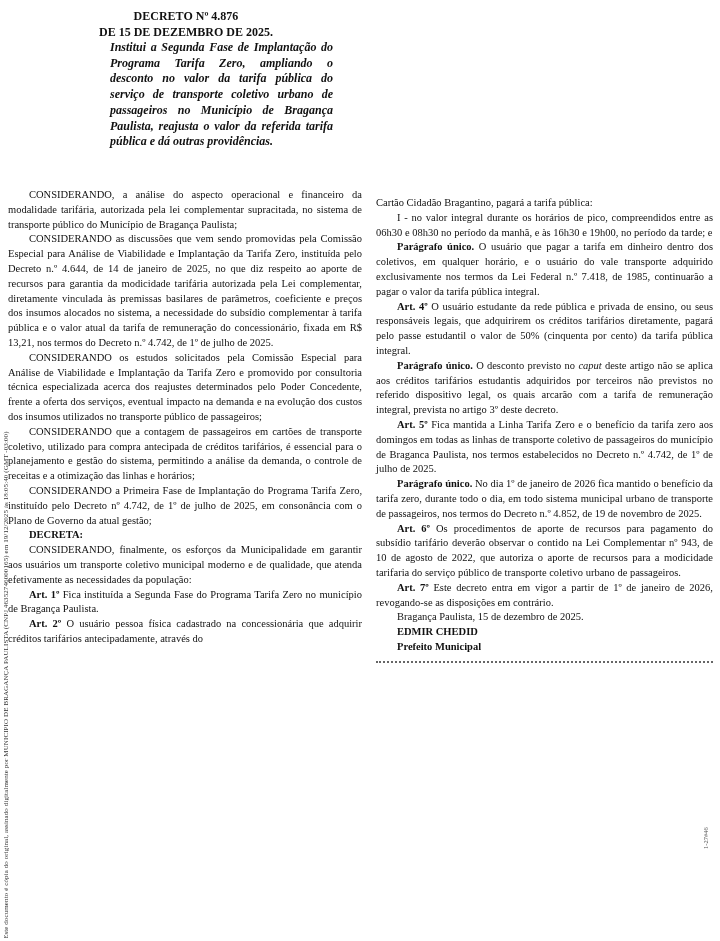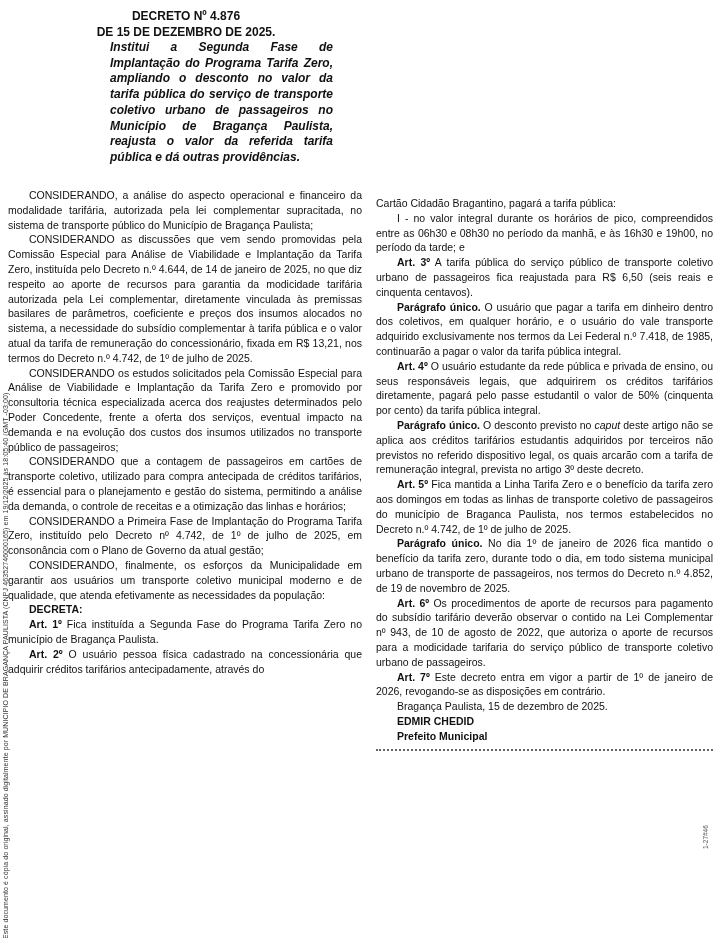--- a/index.html
+++ b/index.html
@@ -1,18 +1,18 @@
 <!DOCTYPE html>
 <html><head>
 <meta charset="utf-8">
 <style>
   html,body{margin:0;padding:0;background:#fff;}
   .page{
     position:relative;width:720px;height:938px;background:#ffffff;
-    font-family:Liberation Sans, sans-serif;color:#111;
+    font-family:Liberation Serif, serif;color:#111;
     overflow:hidden;
   }
   .title-block{
     position:absolute;left:40px;top:8px;width:292px;text-align:center;
     font-weight:bold;font-size:12px;line-height:16px;white-space:nowrap;
   }
   .ementa{
     position:absolute;left:110px;top:40px;width:223px;
     font-weight:bold;font-style:italic;font-size:12px;line-height:15.7px;
     text-align:justify;
@@ -53,29 +53,28 @@
   </div>
 
   <div class="ementa">Institui a Segunda Fase de Implantação do Programa Tarifa Zero, ampliando o desconto no valor da tarifa pública do serviço de transporte coletivo urbano de passageiros no Município de Bragança Paulista, reajusta o valor da referida tarifa pública e dá outras providências.</div>
 
   <div class="col col-left" id="col-left">
       <p class="para indent"><span>CONSIDERANDO, a análise do aspecto operacional e financeiro da modalidade tarifária, autorizada pela lei complementar supracitada, no sistema de transporte público do Município de Bragança Paulista;</span></p>
       <p class="para indent"><span>CONSIDERANDO as discussões que vem sendo promovidas pela Comissão Especial para Análise de Viabilidade e Implantação da Tarifa Zero, instituída pelo Decreto n.º 4.644, de 14 de janeiro de 2025, no que diz respeito ao aporte de recursos para garantia da modicidade tarifária autorizada pela Lei complementar, diretamente vinculada às premissas basilares de parâmetros, coeficiente e preços dos insumos alocados no sistema, a necessidade do subsídio complementar à tarifa pública e o valor atual da tarifa de remuneração do concessionário, fixada em R$ 13,21, nos termos do Decreto n.º 4.742, de 1º de julho de 2025.</span></p>
       <p class="para indent"><span>CONSIDERANDO os estudos solicitados pela Comissão Especial para Análise de Viabilidade e Implantação da Tarifa Zero e promovido por consultoria técnica especializada acerca dos reajustes determinados pelo Poder Concedente, frente a oferta dos serviços, eventual impacto na demanda e na evolução dos custos dos insumos utilizados no transporte público de passageiros;</span></p>
       <p class="para indent"><span>CONSIDERANDO que a contagem de passageiros em cartões de transporte coletivo, utilizado para compra antecipada de créditos tarifários, é essencial para o planejamento e gestão do sistema, permitindo a análise da demanda, o controle de receitas e a otimização das linhas e horários;</span></p>
       <p class="para indent"><span>CONSIDERANDO a Primeira Fase de Implantação do Programa Tarifa Zero, instituído pelo Decreto nº 4.742, de 1º de julho de 2025, em consonância com o Plano de Governo da atual gestão;</span></p>
+      <p class="para indent"><span class="b">DECRETA:</span></p>
       <p class="para indent"><span>CONSIDERANDO, finalmente, os esforços da Municipalidade em garantir aos usuários um transporte coletivo municipal moderno e de qualidade, que atenda efetivamente as necessidades da população:</span></p>
-      <p class="para indent"><span class="b">DECRETA:</span></p>
       <p class="para indent"><span class="b">Art. 1º</span><span> Fica instituída a Segunda Fase do Programa Tarifa Zero no município de Bragança Paulista.</span></p>
       <p class="para indent"><span class="b">Art. 2º</span><span> O usuário pessoa física cadastrado na concessionária que adquirir créditos tarifários antecipadamente, através do</span></p>
     </div>
   <div class="col col-right" id="col-right">
       <p class="para"><span>Cartão Cidadão Bragantino, pagará a tarifa pública:</span></p>
       <p class="para indent"><span>I - no valor integral durante os horários de pico, compreendidos entre as 06h30 e 08h30 no período da manhã, e às 16h30 e 19h00, no período da tarde; e</span></p>
-      <p class="para indent"><span class="b">Art. 3º</span><span> A tarifa pública do serviço público de transporte coletivo urbano de passageiros fica reajustada para R$ 6,50 (seis reais e cinquenta centavos).</span></p>
       <p class="para indent"><span class="b">Parágrafo único.</span><span> O usuário que pagar a tarifa em dinheiro dentro dos coletivos, em qualquer horário, e o usuário do vale transporte adquirido exclusivamente nos termos da Lei Federal n.º 7.418, de 1985, continuarão a pagar o valor da tarifa pública integral.</span></p>
       <p class="para indent"><span class="b">Art. 4º</span><span> O usuário estudante da rede pública e privada de ensino, ou seus responsáveis legais, que adquirirem os créditos tarifários diretamente, pagará pelo passe estudantil o valor de 50% (cinquenta por cento) da tarifa pública integral.</span></p>
       <p class="para indent"><span class="b">Parágrafo único.</span><span> O desconto previsto no </span><span class="i">caput</span><span> deste artigo não se aplica aos créditos tarifários estudantis adquiridos por terceiros não previstos no referido dispositivo legal, os quais arcarão com a tarifa de remuneração integral, prevista no artigo 3º deste decreto.</span></p>
       <p class="para indent"><span class="b">Art. 5º</span><span> Fica mantida a Linha Tarifa Zero e o benefício da tarifa zero aos domingos em todas as linhas de transporte coletivo de passageiros do município de Braganca Paulista, nos termos estabelecidos no Decreto n.º 4.742, de 1º de julho de 2025.</span></p>
       <p class="para indent"><span class="b">Parágrafo único.</span><span> No dia 1º de janeiro de 2026 fica mantido o benefício da tarifa zero, durante todo o dia, em todo sistema municipal urbano de transporte de passageiros, nos termos do Decreto n.º 4.852, de 19 de novembro de 2025.</span></p>
       <p class="para indent"><span class="b">Art. 6º</span><span> Os procedimentos de aporte de recursos para pagamento do subsídio tarifário deverão observar o contido na Lei Complementar nº 943, de 10 de agosto de 2022, que autoriza o aporte de recursos para a modicidade tarifaria do serviço público de transporte coletivo urbano de passageiros.</span></p>
       <p class="para indent"><span class="b">Art. 7º</span><span> Este decreto entra em vigor a partir de 1º de janeiro de 2026, revogando-se as disposições em contrário.</span></p>
       <p class="para indent"><span>Bragança Paulista, 15 de dezembro de 2025.</span></p>
       <p class="para indent"><span class="b">EDMIR CHEDID</span></p>
       <p class="para indent"><span class="b">Prefeito Municipal</span></p>

